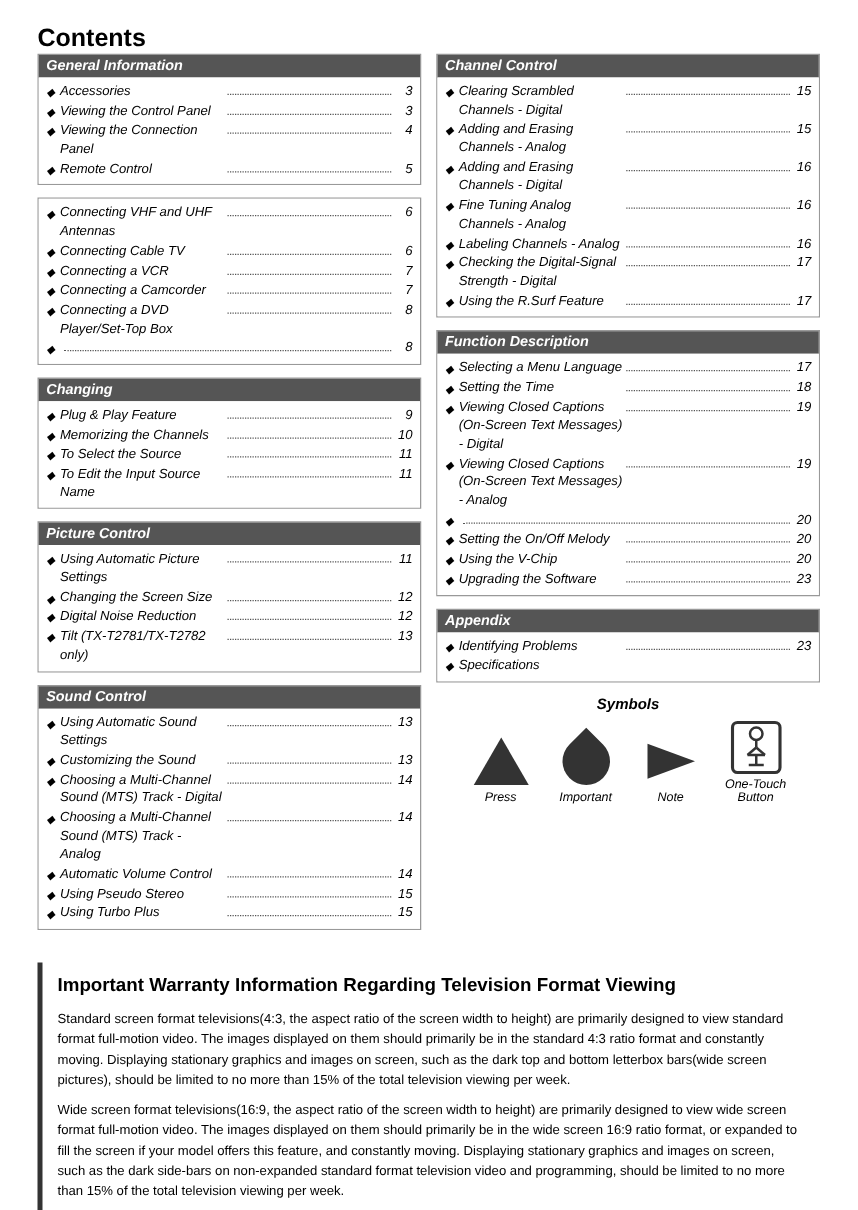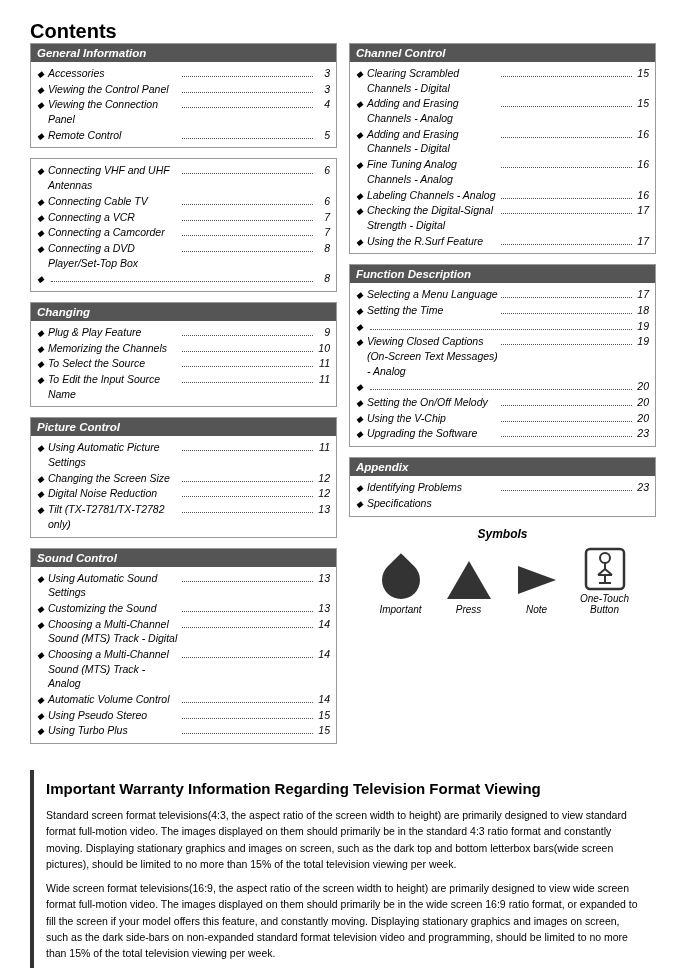--- a/index.html
+++ b/index.html
@@ -460,20 +460,21 @@
               <span class="diamond">◆</span>
               <div class="toc-row">
                 <span class="toc-text">Setting the Time</span>
                 <span class="toc-dots"></span>
                 <span class="toc-page">18</span>
               </div>
             </div>
             <div class="toc-item">
               <span class="diamond">◆</span>
               <div class="toc-row">
+                <span class="toc-text">Viewing Closed Captions (On-Screen Text Messages) - Digital</span>
                 <span class="toc-dots"></span>
                 <span class="toc-page">19</span>
               </div>
             </div>
             <div class="toc-item">
               <span class="diamond">◆</span>
               <div class="toc-row">
                 <span class="toc-text">Viewing Closed Captions (On-Screen Text Messages) - Analog</span>
                 <span class="toc-dots"></span>
                 <span class="toc-page">19</span>
@@ -529,29 +530,29 @@
                 <span class="toc-text">Specifications</span>
               </div>
             </div>
           </div>
         </div>
         <div class="symbols-section">
           <div class="symbols-title">Symbols</div>
           <div class="symbols-row">
             <div class="symbol-item">
               <div class="symbol-icon">
-                <div style="width: 38px; height: 38px; background: rgb(51, 51, 51); border-radius: 0px 50% 50%; transform: rotate(45deg);"></div>
-              </div>
-              <div class="symbol-label" style="white-space: pre-line;">Important</div>
+                <div class="triangle-shape"></div>
+              </div>
+              <div class="symbol-label" style="white-space: pre-line;">Press</div>
             </div>
             <div class="symbol-item">
               <div class="symbol-icon">
-                <div class="triangle-shape"></div>
-              </div>
-              <div class="symbol-label" style="white-space: pre-line;">Press</div>
+                <div style="width: 38px; height: 38px; background: rgb(51, 51, 51); border-radius: 0px 50% 50%; transform: rotate(45deg);"></div>
+              </div>
+              <div class="symbol-label" style="white-space: pre-line;">Important</div>
             </div>
             <div class="symbol-item">
               <div class="symbol-icon">
                 <div class="note-shape"></div>
               </div>
               <div class="symbol-label" style="white-space: pre-line;">Note</div>
             </div>
             <div class="symbol-item">
               <div class="symbol-icon">
                 <svg width="42" height="44" viewBox="0 0 42 44">

